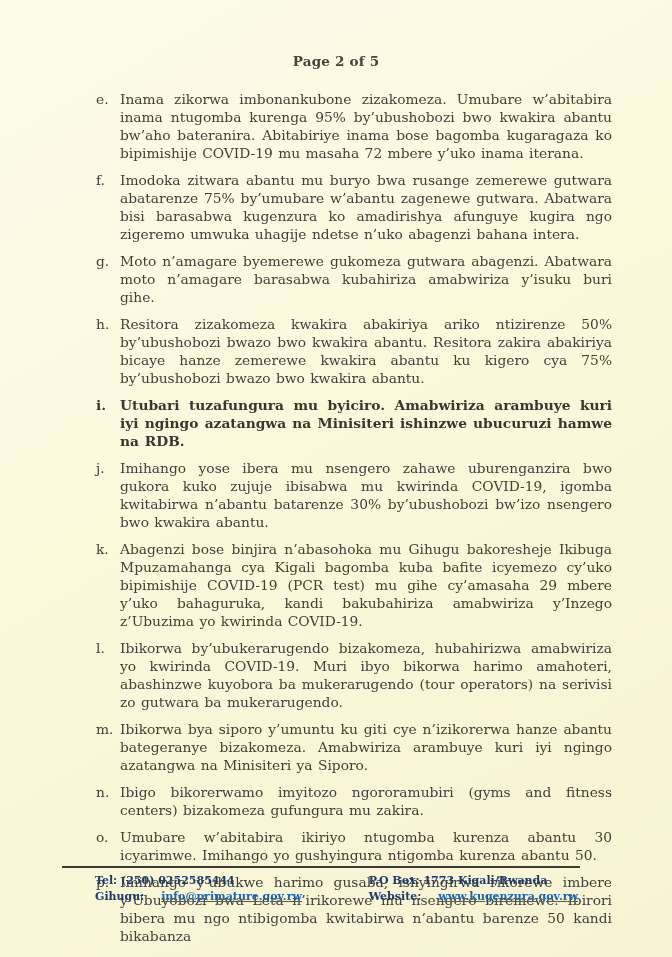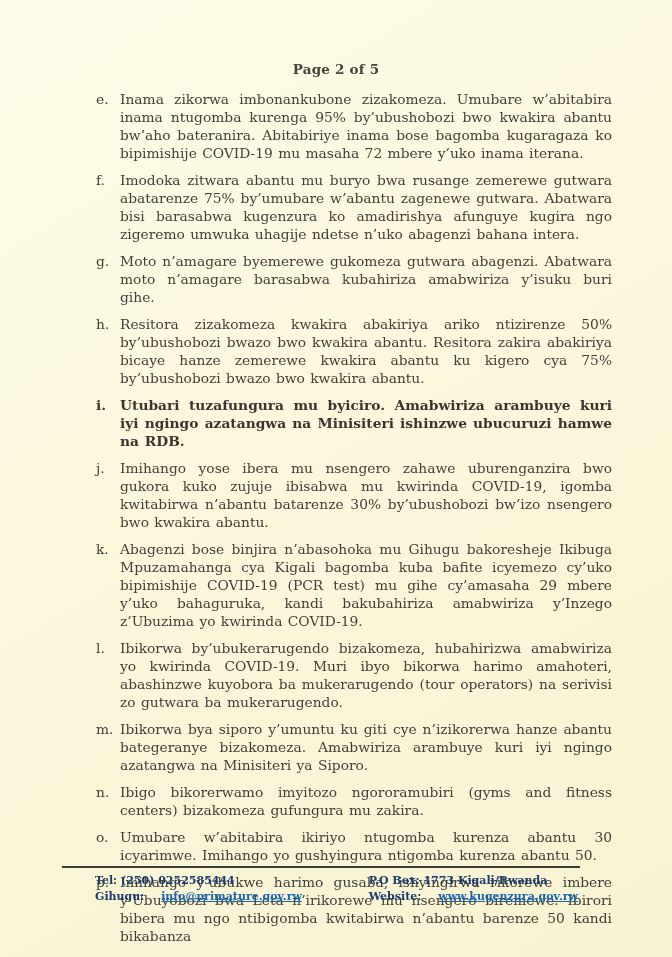--- a/index.html
+++ b/index.html
@@ -5,21 +5,21 @@
   html,body{margin:0;padding:0;}
   body{
     width:672px;height:957px;
     font-family:"DejaVu Serif","Liberation Serif",serif;
     background:linear-gradient(150deg,#fdfce9 0%,#fbf8dc 45%,#f7f3d2 100%);
     overflow:hidden;position:relative;
     color:#413f38;
   }
   .page{position:absolute;inset:0;}
   .page-header{
-    position:absolute;top:61px;left:0;right:0;
+    position:absolute;top:53px;left:0;right:0;
     text-align:center;font-size:13.5px;font-weight:bold;
     color:#45433c;letter-spacing:.2px;
   }
   .doc-list{
     position:absolute;top:90px;left:96px;width:516px;
   }
   .item{
     display:flex;align-items:flex-start;
     margin-bottom:9px;
     font-size:13.8px;line-height:18px;

